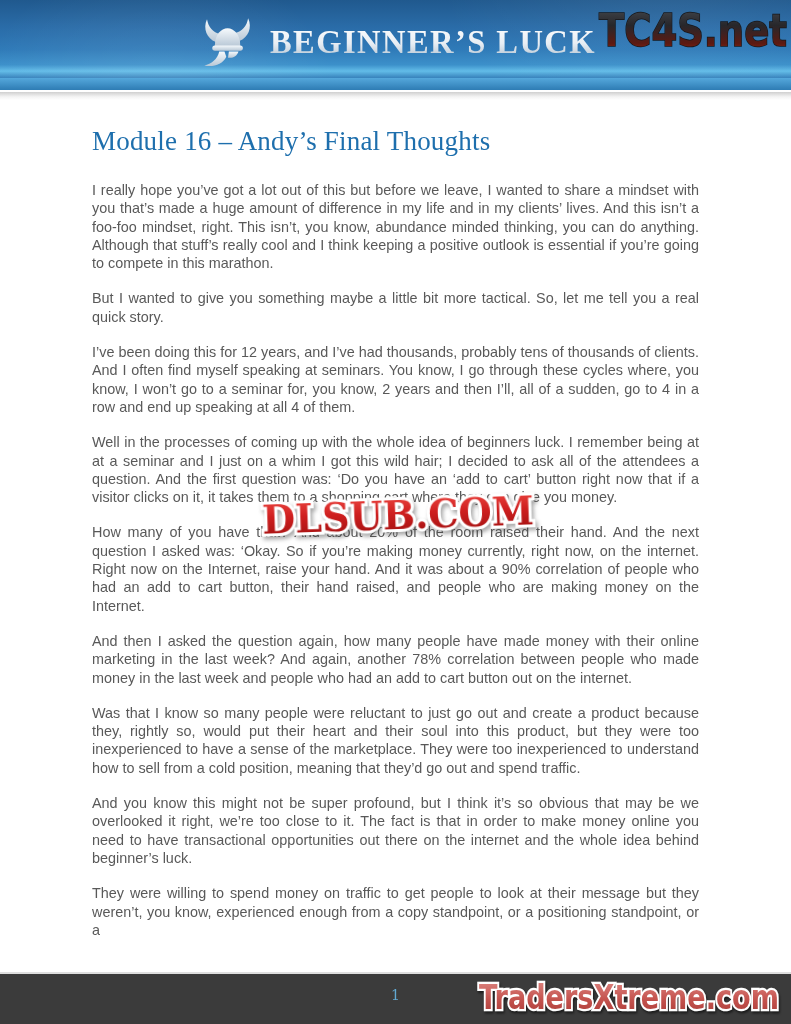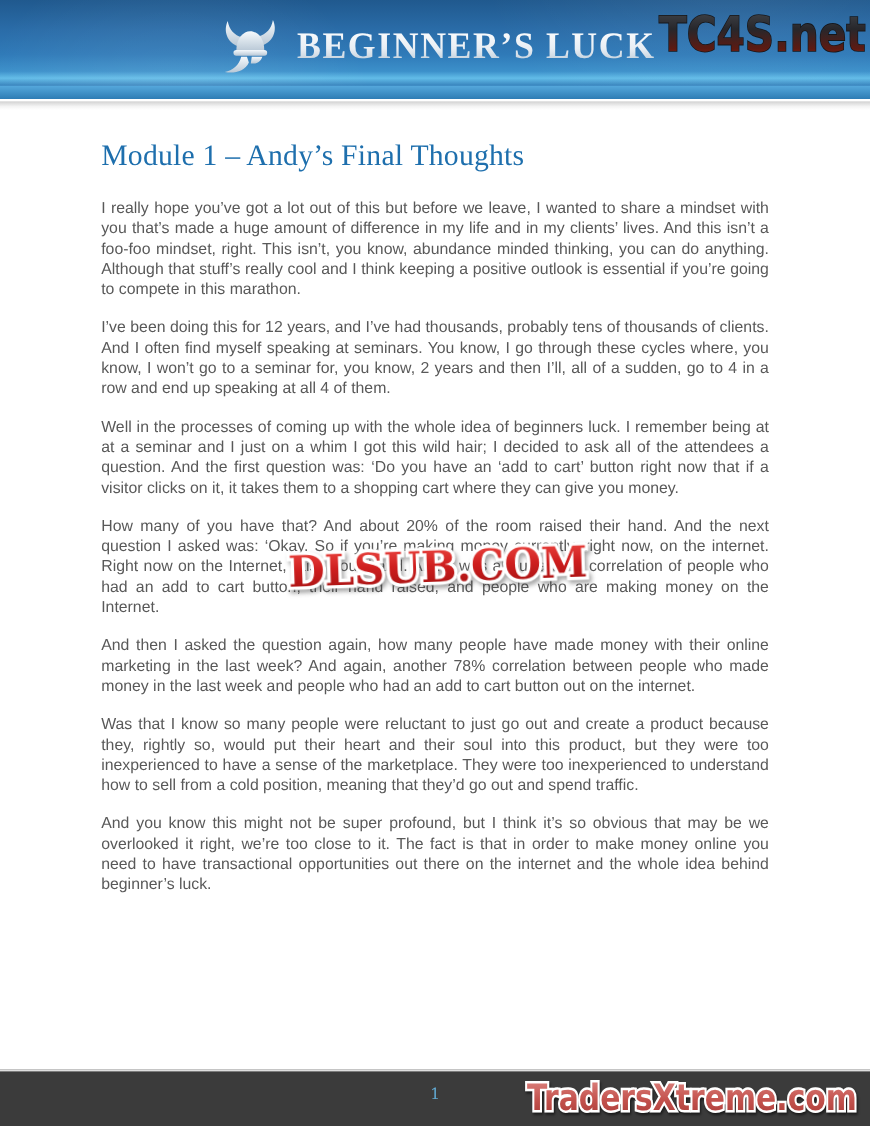--- a/index.html
+++ b/index.html
@@ -145,28 +145,30 @@
           <stop offset="0.75" stop-color="#5c1a12"></stop>
           <stop offset="1" stop-color="#9c2a18"></stop>
         </linearGradient>
       </defs>
       <text x="50%" y="44" text-anchor="middle" font-family="DejaVu Sans, sans-serif" font-size="44" font-weight="bold" textLength="188" lengthAdjust="spacingAndGlyphs" fill="url(#tcg)" stroke="#15161a" stroke-width="1.5" paint-order="stroke">TC4S.net</text>
     </svg>
   </div>
   <div class="header-shadow"></div>
 
   <div class="content">
-    <h1 class="doc-title">Module 1 – Andy’s Final Thoughts</h1>
+    <h1 class="doc-title">Module 16 – Andy’s Final Thoughts</h1>
     <p>I really hope you’ve got a lot out of this but before we leave, I wanted to share a mindset with you that’s made a huge amount of difference in my life and in my clients’ lives. And this isn’t a foo-foo mindset, right. This isn’t, you know, abundance minded thinking, you can do anything. Although that stuff’s really cool and I think keeping a positive outlook is essential if you’re going to compete in this marathon.</p>
+    <p>But I wanted to give you something maybe a little bit more tactical. So, let me tell you a real quick story.</p>
     <p>I’ve been doing this for 12 years, and I’ve had thousands, probably tens of thousands of clients. And I often find myself speaking at seminars. You know, I go through these cycles where, you know, I won’t go to a seminar for, you know, 2 years and then I’ll, all of a sudden, go to 4 in a row and end up speaking at all 4 of them.</p>
     <p>Well in the processes of coming up with the whole idea of beginners luck. I remember being at at a seminar and I just on a whim I got this wild hair; I decided to ask all of the attendees a question. And the first question was: ‘Do you have an ‘add to cart’ button right now that if a visitor clicks on it, it takes them to a shopping cart where they can give you money.</p>
     <p>How many of you have that? And about 20% of the room raised their hand. And the next question I asked was: ‘Okay. So if you’re making money currently, right now, on the internet. Right now on the Internet, raise your hand. And it was about a 90% correlation of people who had an add to cart button, their hand raised, and people who are making money on the Internet.</p>
     <p>And then I asked the question again, how many people have made money with their online marketing in the last week? And again, another 78% correlation between people who made money in the last week and people who had an add to cart button out on the internet.</p>
     <p>Was that I know so many people were reluctant to just go out and create a product because they, rightly so, would put their heart and their soul into this product, but they were too inexperienced to have a sense of the marketplace. They were too inexperienced to understand how to sell from a cold position, meaning that they’d go out and spend traffic.</p>
     <p>And you know this might not be super profound, but I think it’s so obvious that may be we overlooked it right, we’re too close to it. The fact is that in order to make money online you need to have transactional opportunities out there on the internet and the whole idea behind beginner’s luck.</p>
+    <p>They were willing to spend money on traffic to get people to look at their message but they weren’t, you know, experienced enough from a copy standpoint, or a positioning standpoint, or a</p>
   </div>
 
   <svg class="dlsub" width="296" height="58" viewBox="0 0 296 58">
     <defs>
       <linearGradient id="dlg" x1="0" y1="0" x2="0" y2="1">
         <stop offset="0" stop-color="#ef4b45"></stop>
         <stop offset="0.45" stop-color="#cf1f1f"></stop>
         <stop offset="1" stop-color="#9c0f0f"></stop>
       </linearGradient>
     </defs>

